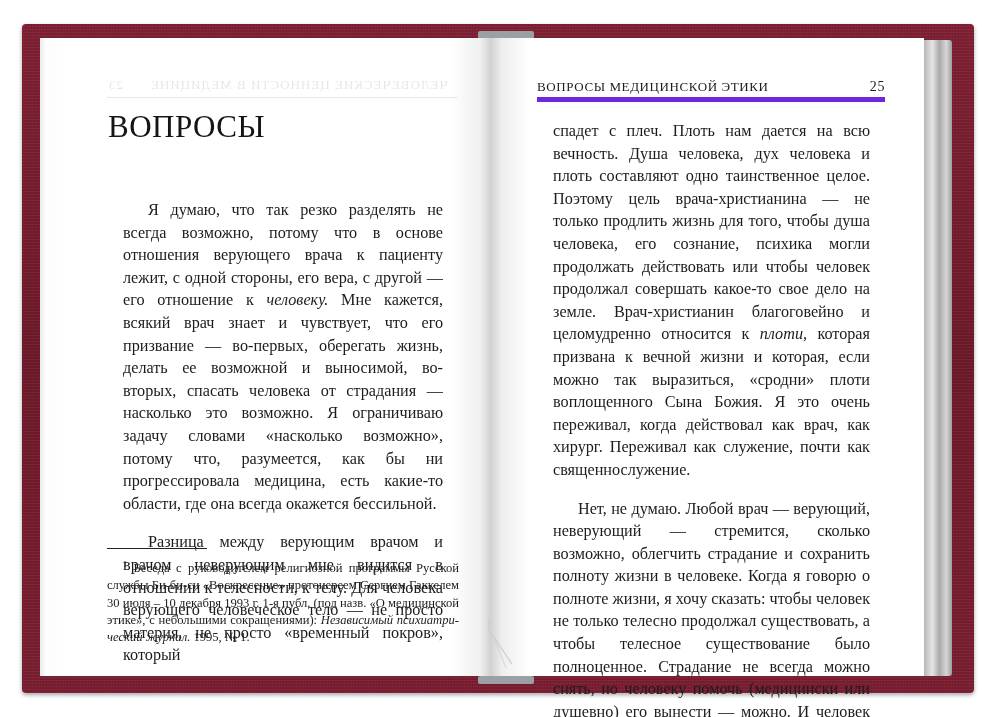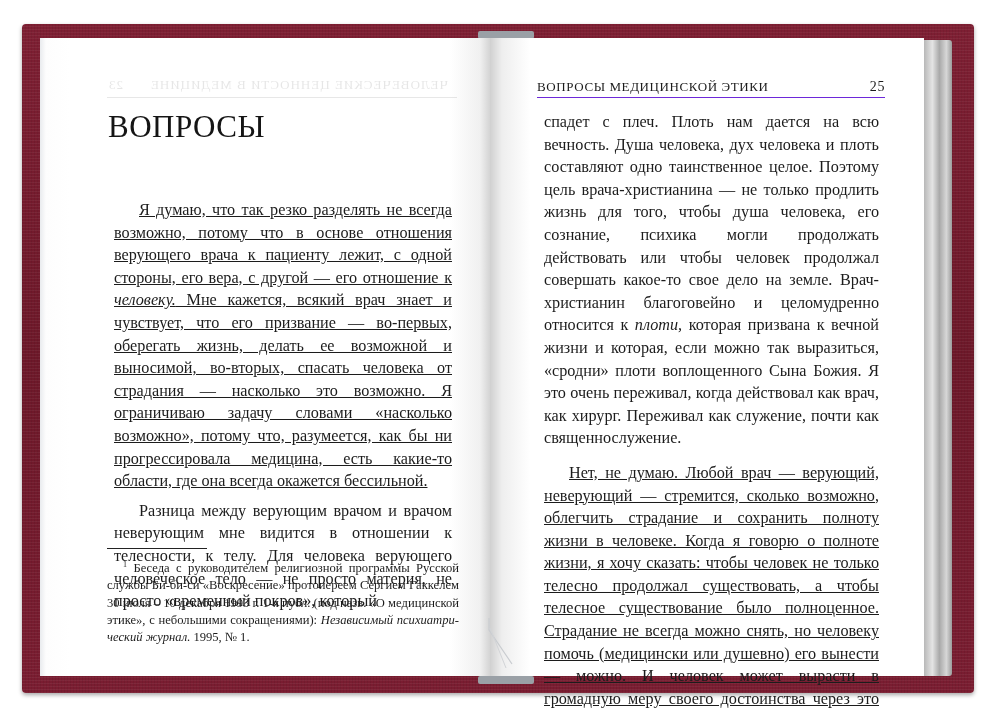--- a/index.html
+++ b/index.html
@@ -38,36 +38,36 @@
   .spine-band.bottom { top: 676px; }
   .ribbon {
     position: absolute; left: 486px; top: 618px; width: 40px; height: 60px;
   }
   .ghost {
     position: absolute; color: rgba(60,60,60,0.13); font-size: 13px; letter-spacing: 1px;
     transform: scaleX(-1); white-space: nowrap;
   }
   .running-head {
     position: absolute; left: 537px; top: 75px; width: 348px; height: 20px;
-    border-bottom: 1px solid #6d28d9; font-size: 13px; letter-spacing: 0.6px;
+    border-bottom: 5px solid #6d28d9; font-size: 13px; letter-spacing: 0.6px;
     display: flex; justify-content: space-between; align-items: flex-end; padding-bottom: 2px;
   }
   .running-head .num { font-size: 14px; margin-top: 16px; }
   .title {
     position: absolute; left: 108px; top: 108px; width: 350px; 
     font-size: 31px; line-height: 38px; letter-spacing: 0.5px; color: #151515;
   }
   .title sup { font-size: 10px; vertical-align: top; position: relative; top: 4px; }
   .text {
     position: absolute; font-size: 16.2px; line-height: 22.6px; text-align: justify;
     hyphens: manual;
   }
-  .text p { margin: 7px; text-indent: 25px; }
+  .text p { margin: 16px; text-indent: 25px; }
   .text p.q { font-style: italic; }
-  .text p + p.gap, .text p.gap { margin-top: 12px; text-decoration: underline; }
+  .text p + p.gap, .text p.gap { margin-top: 12px; }
   .left-text { left: 107px; top: 187px; width: 352px; }
   .right-text { left: 537px; top: 104px; width: 349px; }
   .fn-rule { position: absolute; left: 107px; top: 548px; width: 100px; border-top: 1px solid #222; }
   .footnote {
     position: absolute; left: 107px; top: 556px; width: 352px; font-size: 12.6px; line-height: 17.3px;
     text-align: justify; text-indent: 16px;
   }
   .footnote sup { font-size: 8px; }
   .footnote i { font-style: italic; }
 </style>

